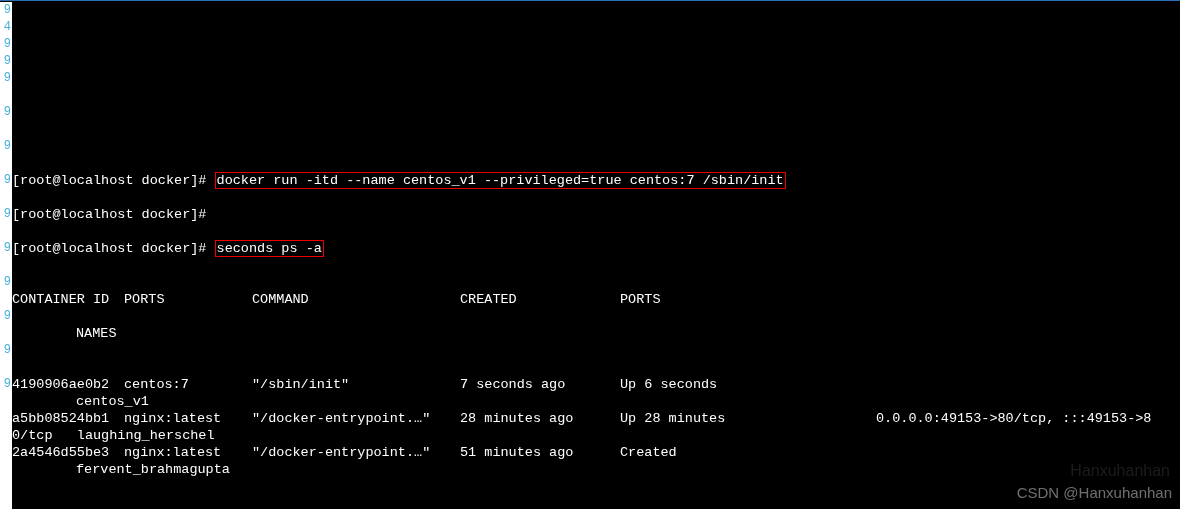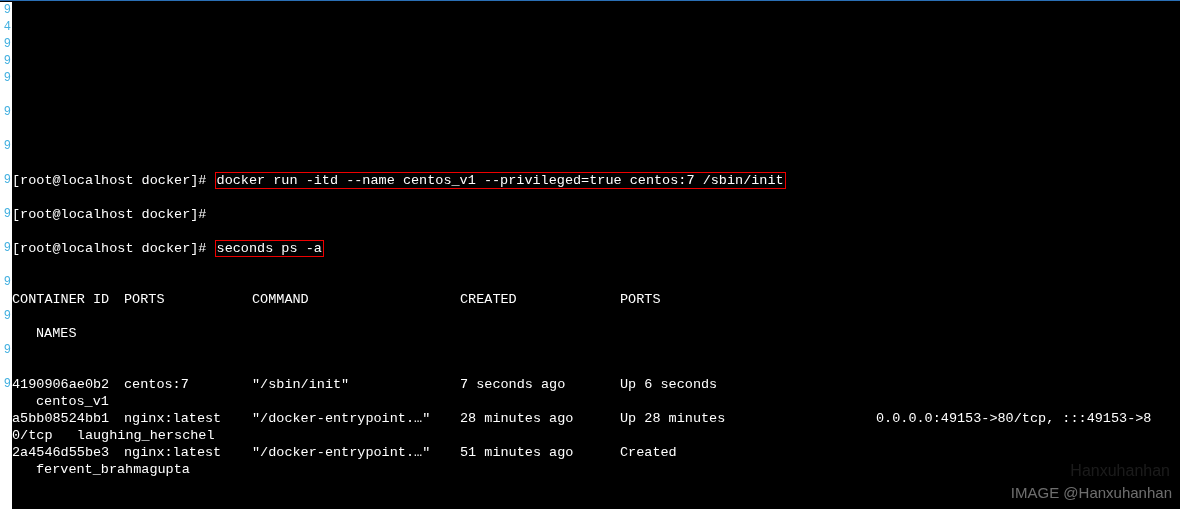--- a/index.html
+++ b/index.html
@@ -40,21 +40,21 @@
   line-height: 15px;
   height: 17px;
 }
 .cols { display: flex; }
 .c-id    { width: 112px; }
 .c-img   { width: 128px; }
 .c-cmd   { width: 208px; }
 .c-crt   { width: 160px; }
 .c-stat  { width: 256px; }
 .c-ports { flex: 1; }
-.indent-names { padding-left: 24px; }
+.indent-names { padding-left: 64px; }
 .watermark {
   position: absolute;
   right: 8px;
   bottom: 8px;
   color: rgba(200,200,200,0.55);
   font-family: Arial, sans-serif;
   font-size: 15px;
   pointer-events: none;
 }
 .wm-back {
@@ -98,16 +98,16 @@
 <div id="table-rows"><div class="row cols"><span class="c-id">4190906ae0b2</span><span class="c-img">centos:7</span><span class="c-cmd">"/sbin/init"</span><span class="c-crt">7 seconds ago</span><span class="c-stat">Up 6 seconds</span><span class="c-ports"></span></div><div class="row"><span class="indent-names">centos_v1</span></div><div class="row cols"><span class="c-id">a5bb08524bb1</span><span class="c-img">nginx:latest</span><span class="c-cmd">"/docker-entrypoint.…"</span><span class="c-crt">28 minutes ago</span><span class="c-stat">Up 28 minutes</span><span class="c-ports">0.0.0.0:49153-&gt;80/tcp, :::49153-&gt;8</span></div><div class="row">0/tcp   laughing_herschel</div><div class="row cols"><span class="c-id">2a4546d55be3</span><span class="c-img">nginx:latest</span><span class="c-cmd">"/docker-entrypoint.…"</span><span class="c-crt">51 minutes ago</span><span class="c-stat">Created</span><span class="c-ports"></span></div><div class="row"><span class="indent-names">fervent_brahmagupta</span></div></div>
 
 
 
 
 
 
 </div>
 
 <div class="wm-back">Hanxuhanhan</div>
-<div class="watermark">IMAGE @Hanxuhanhan</div>
+<div class="watermark">CSDN @Hanxuhanhan</div>
 
 
 
 
 </body></html>

